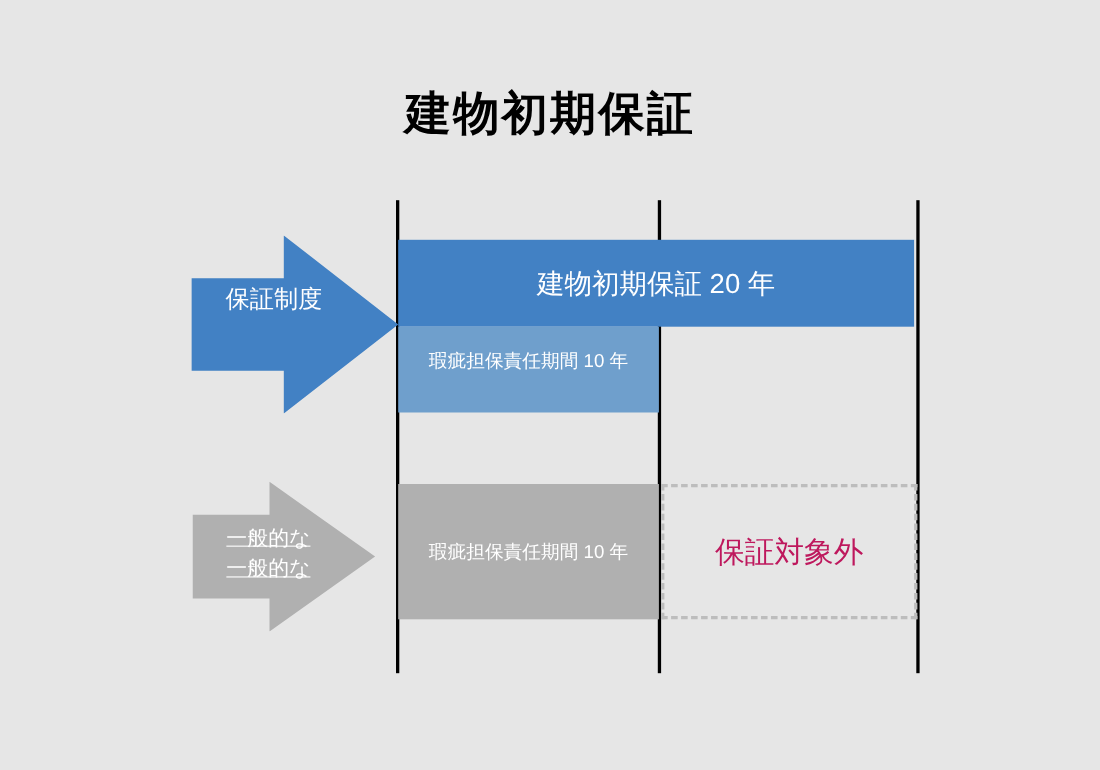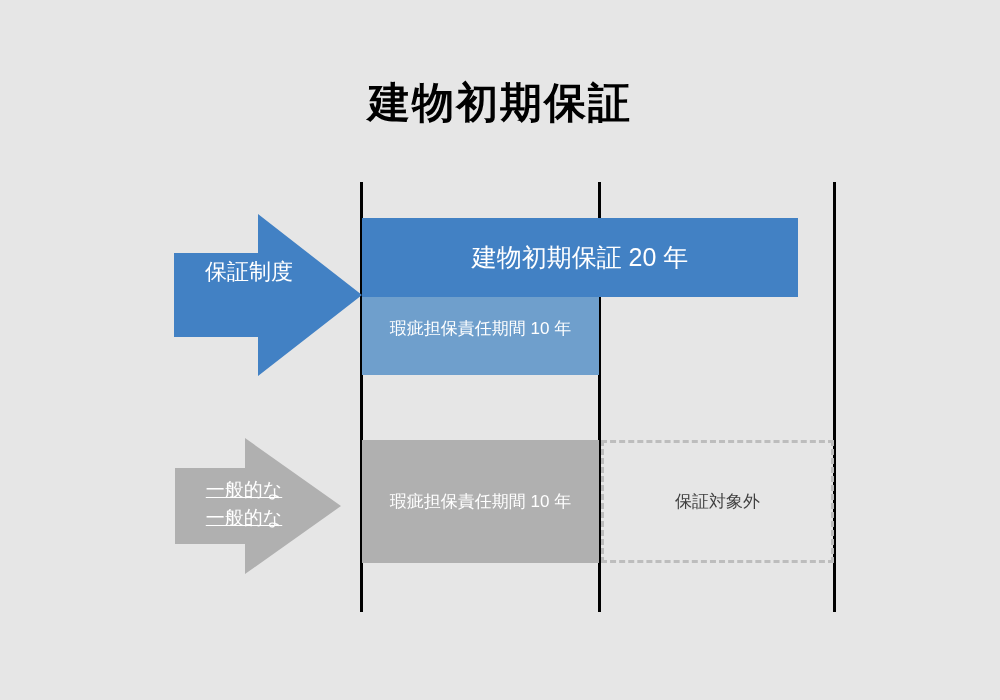--- a/index.html
+++ b/index.html
@@ -52,21 +52,21 @@
     display: flex;
     align-items: center;
     justify-content: center;
     color: #ffffff;
     white-space: nowrap;
   }
 
   .bar-primary {
     left: 362px;
     top: 218px;
-    width: 436px;
+    width: 469px;
     height: 79px;
     background: #4281c4;
     font-size: 25px;
   }
 
   .bar-secondary {
     left: 362px;
     top: 297px;
     width: 237px;
     height: 78px;
@@ -90,22 +90,22 @@
     position: absolute;
     left: 601px;
     top: 440px;
     width: 233px;
     height: 123px;
     box-sizing: border-box;
     border: 3px dashed #bdbdbd;
     display: flex;
     align-items: center;
     justify-content: center;
-    color: #404040;
-    font-size: 17px;
+    color: #be185d;
+    font-size: 27px;
     white-space: nowrap;
   }
 
   
   .arrow {
     position: absolute;
   }
   .arrow svg { display: block; }
   .arrow-label {
     position: absolute;

